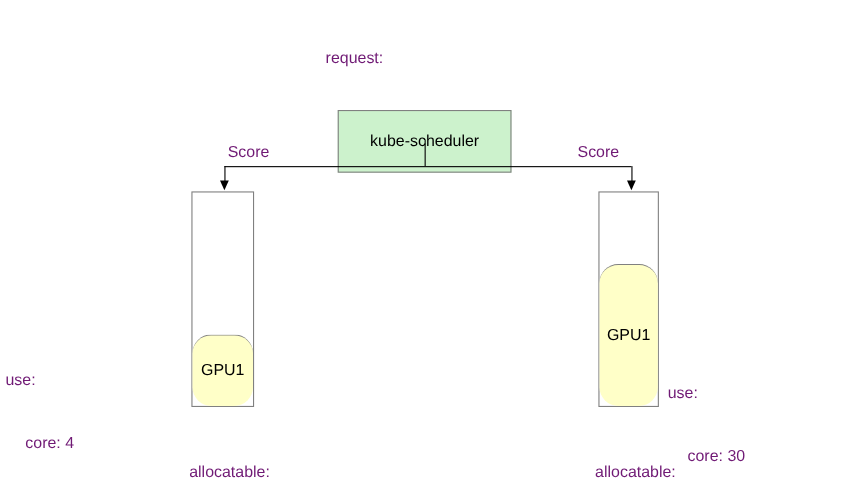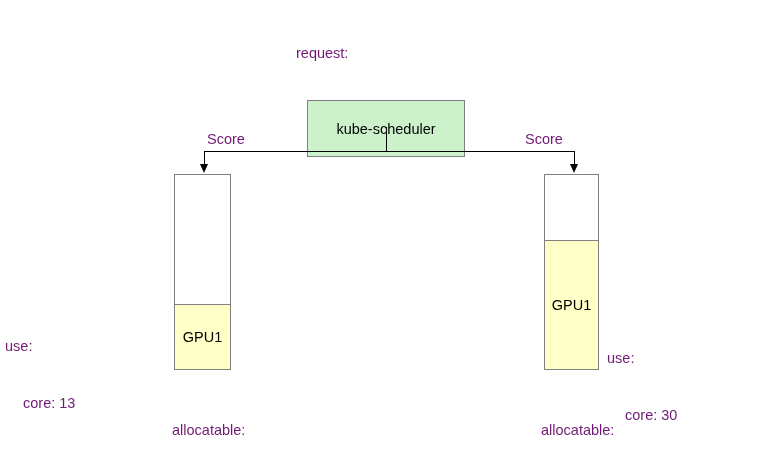--- a/index.html
+++ b/index.html
@@ -57,20 +57,21 @@
     left: 0;
     right: 0;
     bottom: 0;
     background: #ffffc8;
     border-top: 1px solid #808080;
     box-sizing: border-box;
     display: flex;
     align-items: center;
     justify-content: center;
     font-size: 14.5px;
+    border-radius: 17px;
   }
 
   
   .line {
     position: absolute;
     background: #000000;
   }
   .vline { width: 1px; }
   .hline { height: 1px; }
   .arrowhead {
@@ -109,21 +110,21 @@
   <div class="txt" style="left:525px; top:130px;">Score</div>
 
   <div class="node-bar" id="bar-left" style="left:174px; top:174px; width:57px; height:196px;">
     <div class="node-used" id="used-left" style="height: 65px;">
       <span>GPU1</span>
     </div>
   </div>
 
   <div class="txt" style="left:5px; top:299px;">
     <span class="blockline">use:</span>
-    <span class="blockline indent">core: 13</span>
+    <span class="blockline indent">core: 4</span>
     <span class="blockline indent">memory: 2000Mb</span>
   </div>
 
   <div class="txt" style="left:172px; top:383px;">
     <span class="blockline">allocatable:</span>
     
     
   </div>
 
   <div class="node-bar" id="bar-right" style="left:544px; top:174px; width:55px; height:196px;">

